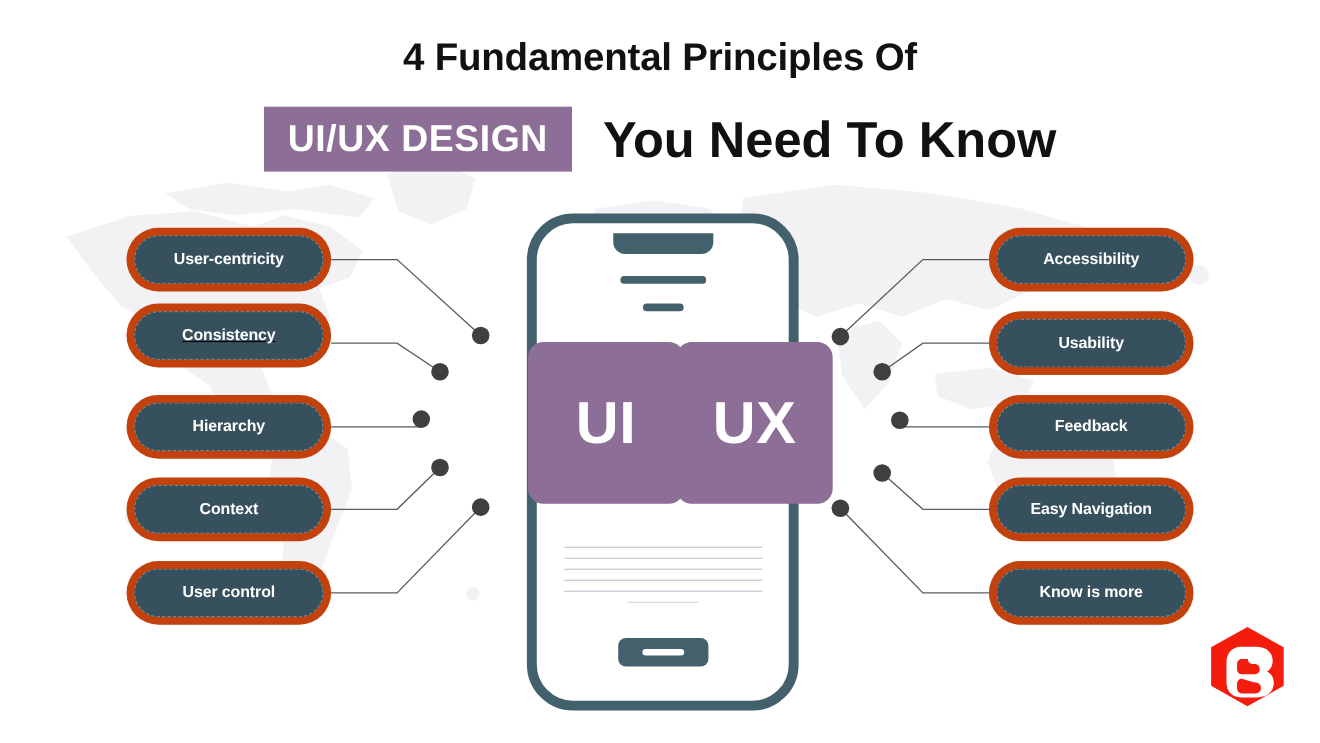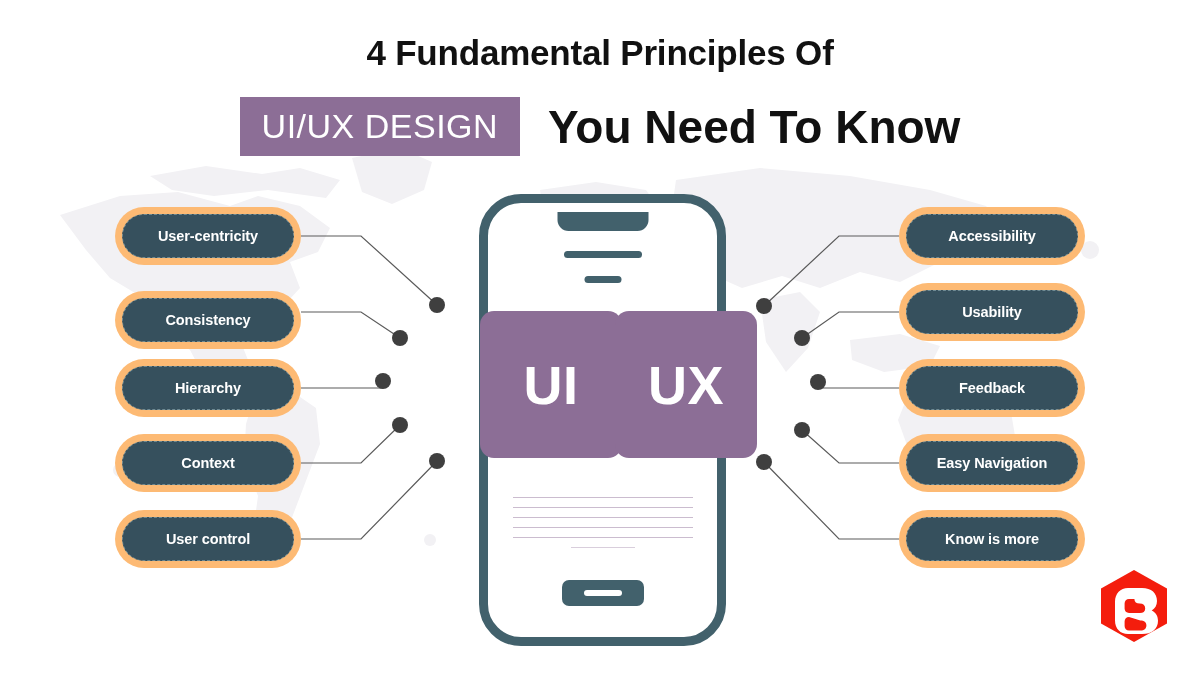--- a/index.html
+++ b/index.html
@@ -22,36 +22,36 @@
     position:absolute;top:33px;left:0;width:1200px;text-align:center;
     font-size:35px;font-weight:bold;color:#111111;letter-spacing:-0.2px;
     white-space:nowrap;
   }
   .title-row2{
     position:absolute;top:97px;left:0;width:1200px;
     display:flex;align-items:center;justify-content:center;gap:28px;
   }
   .badge{
     background:#8c6e96;color:#ffffff;
-    font-size:34px;font-weight:normal;letter-spacing:0.5px;
+    font-size:34px;font-weight:bold;letter-spacing:0.5px;
     padding:12px 22px 13px 22px;line-height:1;
     display:inline-block;
   }
   .title-line2{
     font-size:46px;font-weight:bold;color:#111111;white-space:nowrap;
   }
 
   
   #connectors{position:absolute;left:0;top:0;width:1200px;height:675px;z-index:2;}
 
   
   .pill{
     position:absolute;
     width:186px;height:58px;
-    background:#fdba74;
+    background:#c2410c;
     border-radius:29px;
     box-sizing:border-box;
     padding:7px;
     z-index:4;
   }
   .pill-inner{
     width:100%;height:100%;
     background:#36505d;
     border:1px dashed #6e8a93;
     border-radius:22px;
@@ -184,21 +184,21 @@
       <circle cx="802" cy="430" r="8"></circle>
       <circle cx="764" cy="462" r="8"></circle>
     </g>
   </svg>
 
   <div class="pill" style="left:115px;top:207px;">
     <div class="pill-inner">
       <span class="pill-label">User-centricity</span>
     </div>
   </div>
-  <div class="pill" style="left:115px;top:291px;">
+  <div class="pill" style="left:115px;top:276px;text-decoration:underline;">
     <div class="pill-inner">
       <span class="pill-label">Consistency</span>
     </div>
   </div>
   <div class="pill" style="left:115px;top:359px;">
     <div class="pill-inner">
       <span class="pill-label">Hierarchy</span>
     </div>
   </div>
   <div class="pill" style="left:115px;top:434px;">

